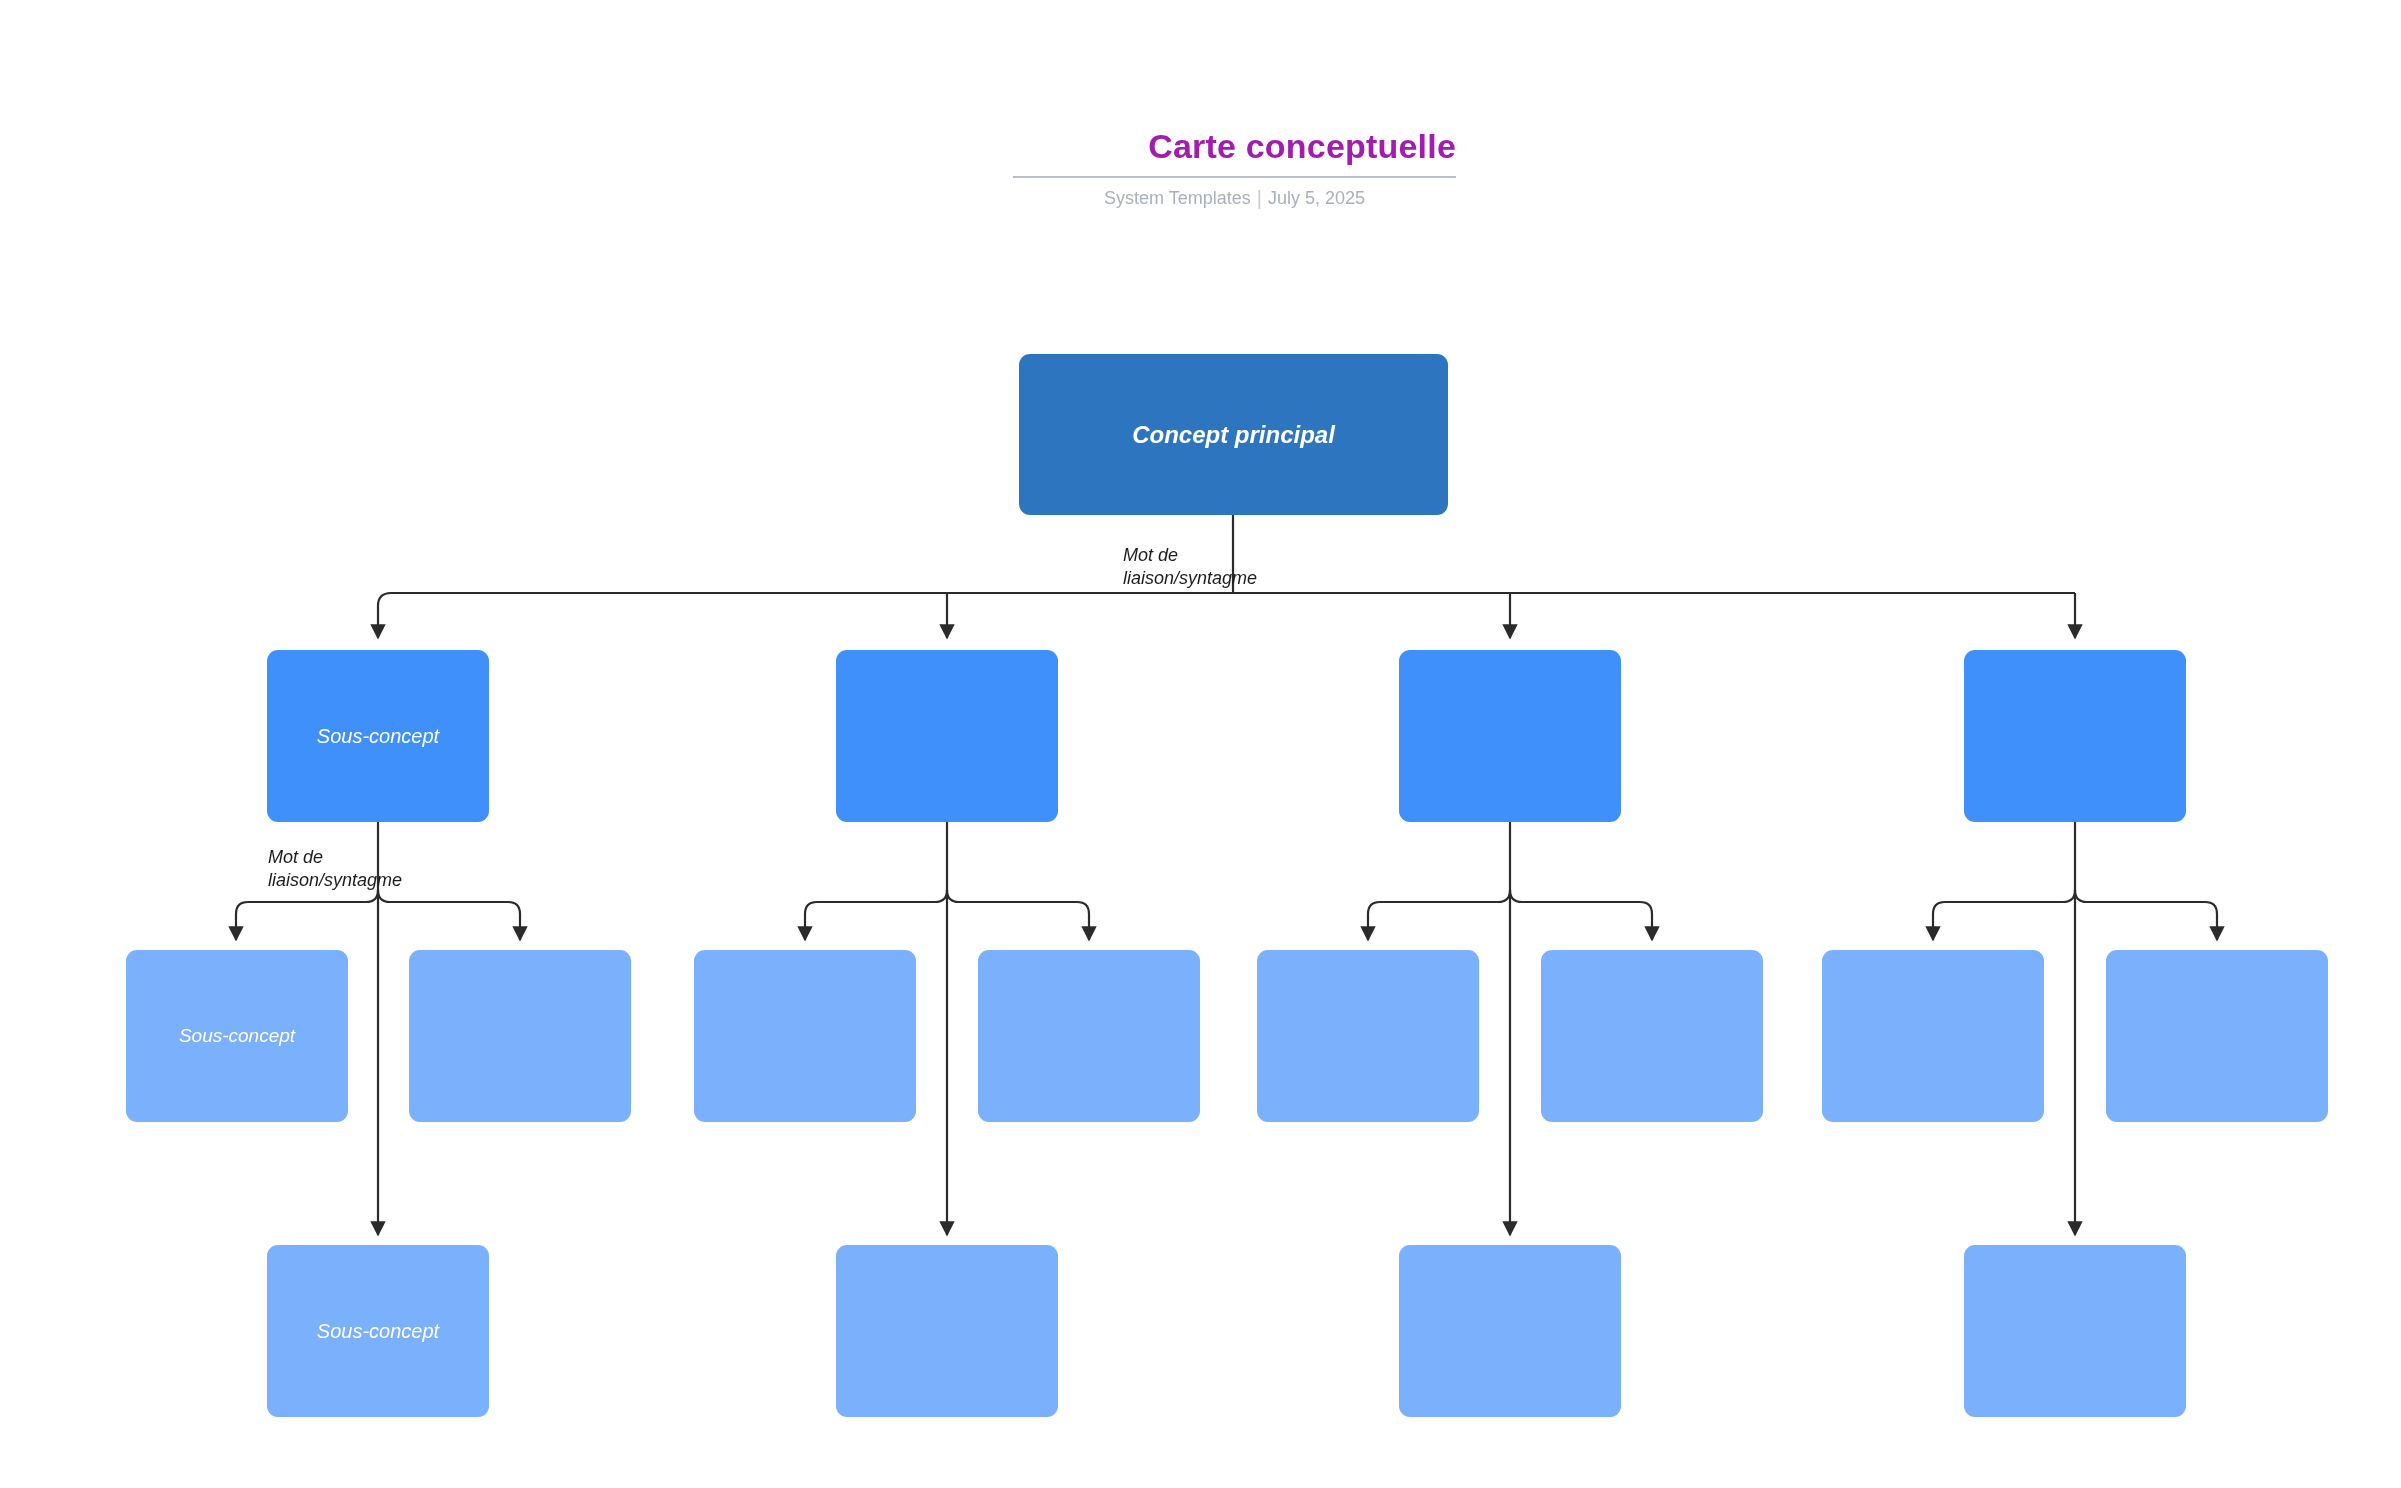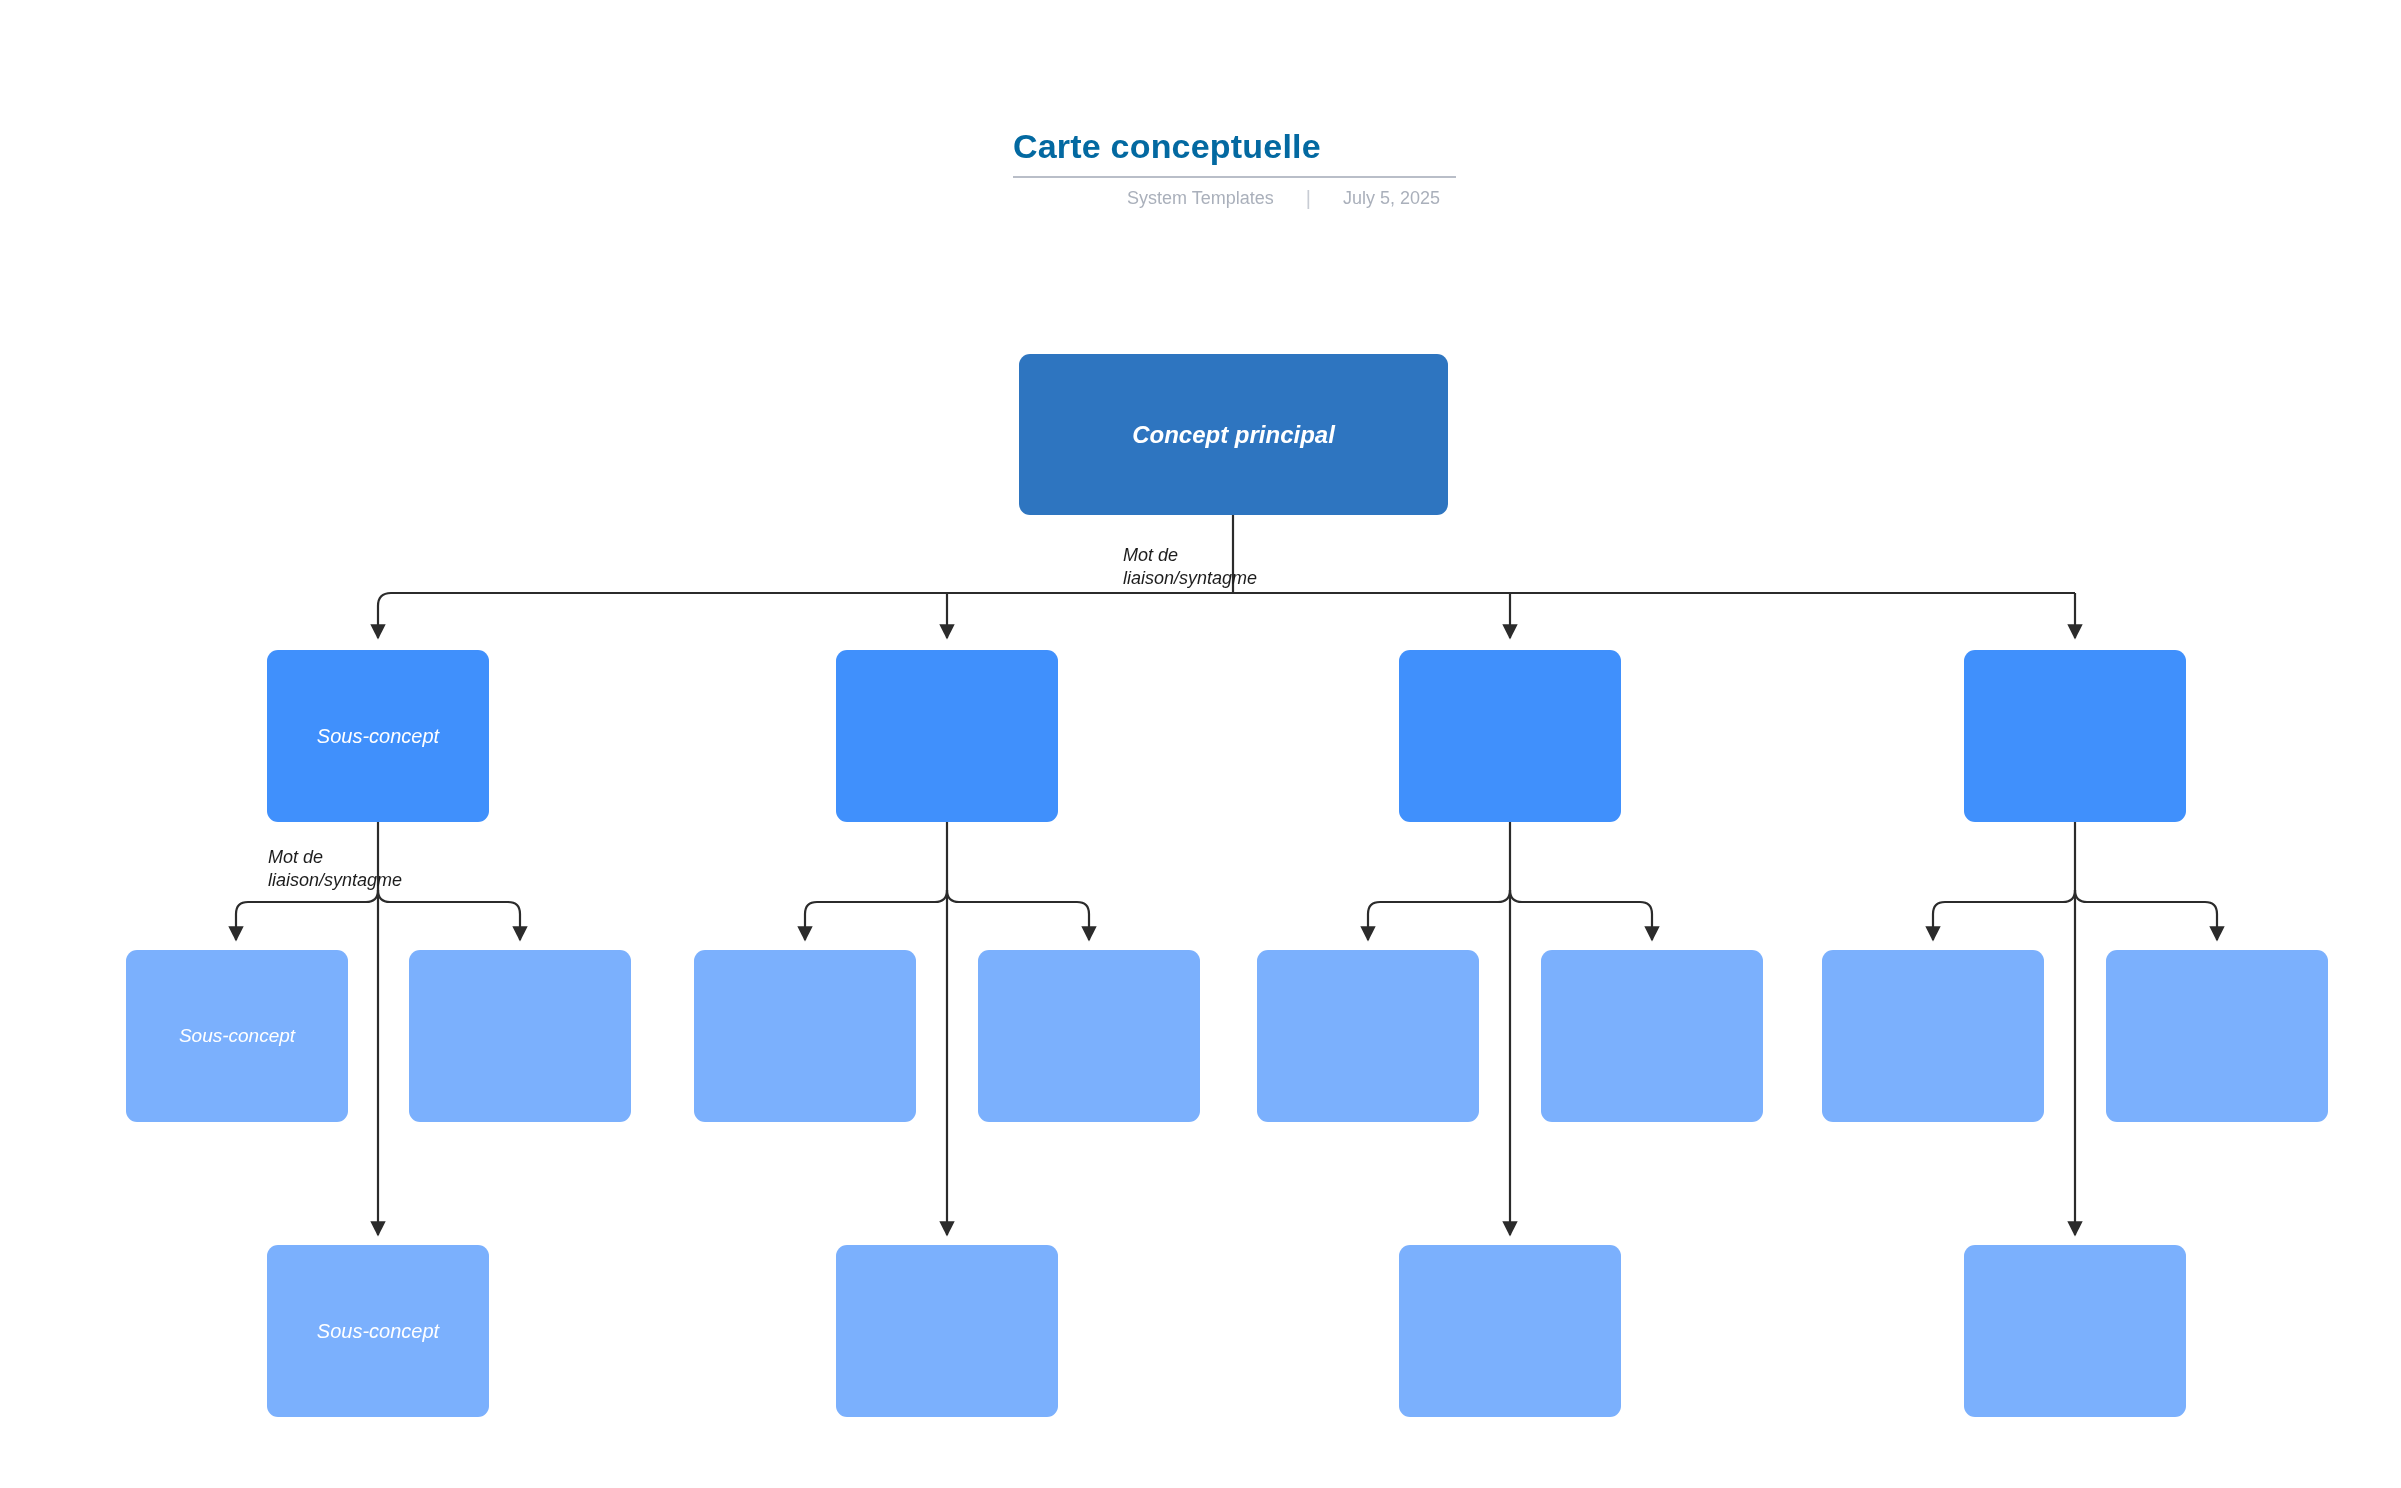--- a/index.html
+++ b/index.html
@@ -21,44 +21,44 @@
     left: 0;
     top: 0;
     width: 2401px;
     text-align: center;
   }
   #doc-title {
     position: absolute;
     left: 1013px;
     top: 126px;
     width: 443px;
-    text-align: left;
+    text-align: right;
     font-size: 34px;
     font-weight: bold;
-    color: #0369a1;
+    color: #a21caf;
     letter-spacing: 0.2px;
     line-height: 40px;
   }
   #title-rule {
     position: absolute;
     left: 1013px;
     top: 176px;
     width: 443px;
     height: 2px;
     background: #b9bec8;
   }
   #meta-row {
     position: absolute;
-    left: 1062px;
+    left: 1013px;
     top: 186px;
     width: 443px;
     display: flex;
     align-items: center;
     justify-content: center;
-    gap: 32px;
+    gap: 6px;
     font-size: 18px;
     color: #aab0bb;
     line-height: 24px;
   }
   #meta-sep {
     color: #c8ccd4;
     font-size: 20px;
   }
 
   

